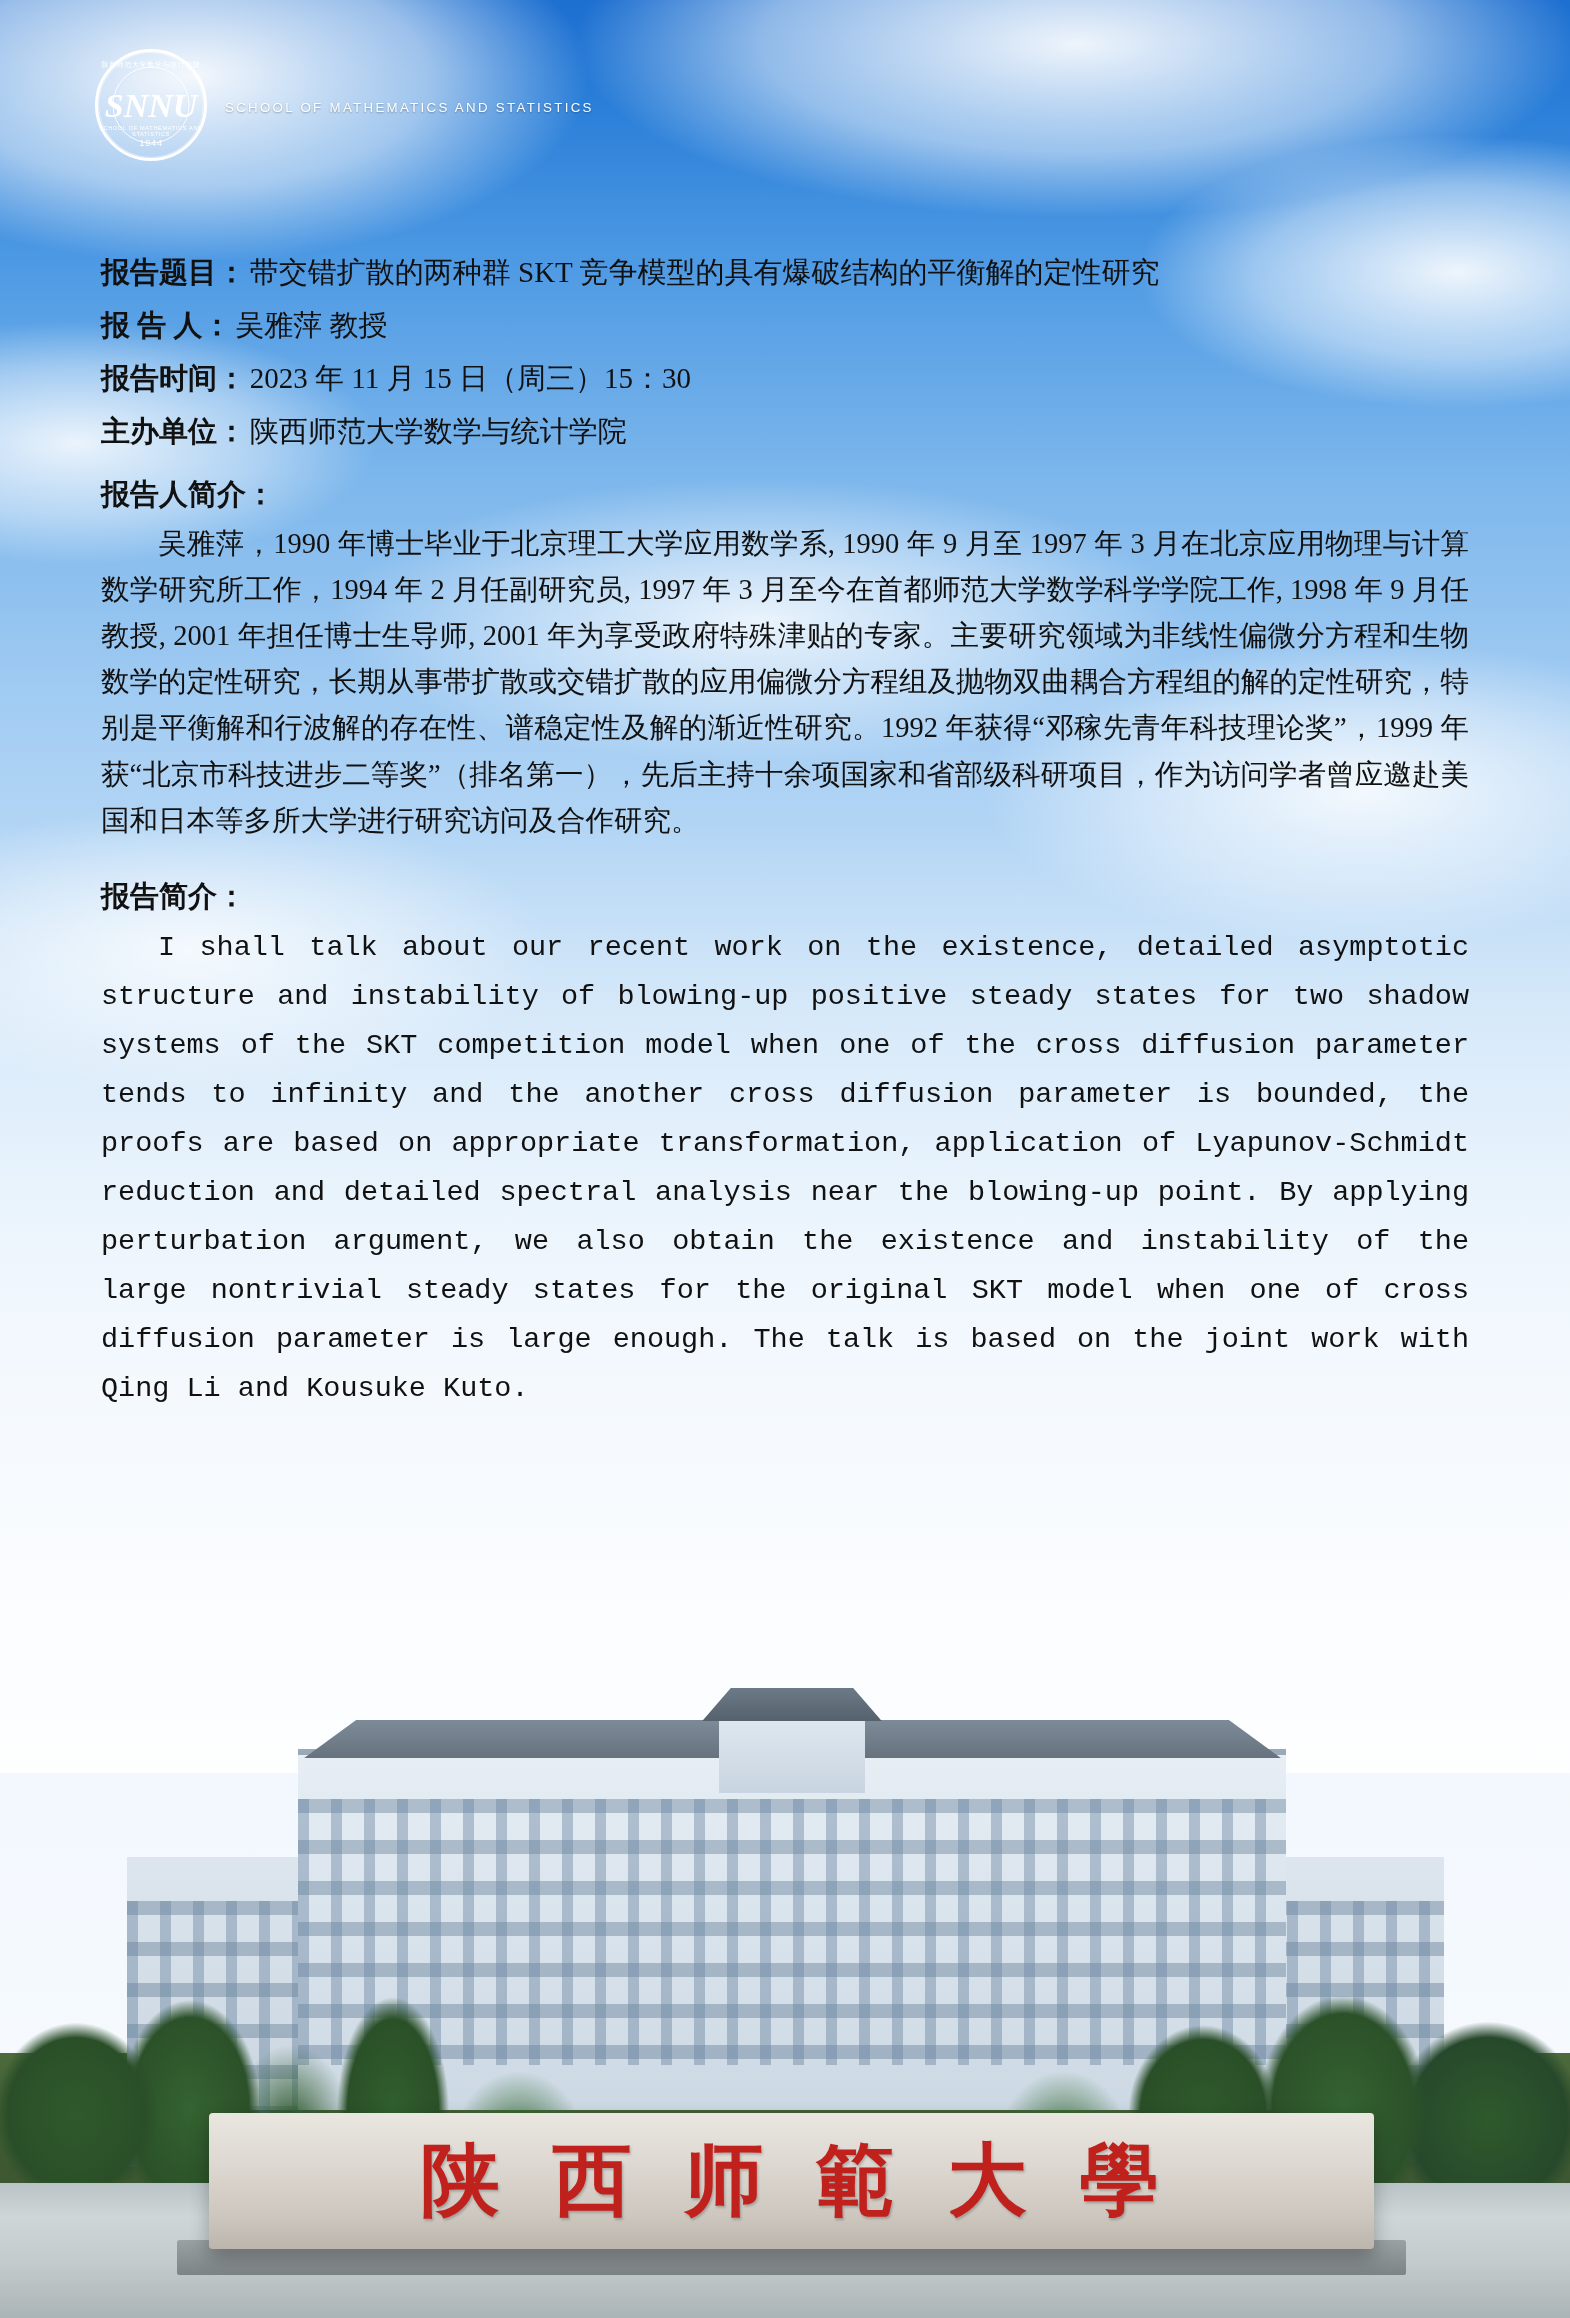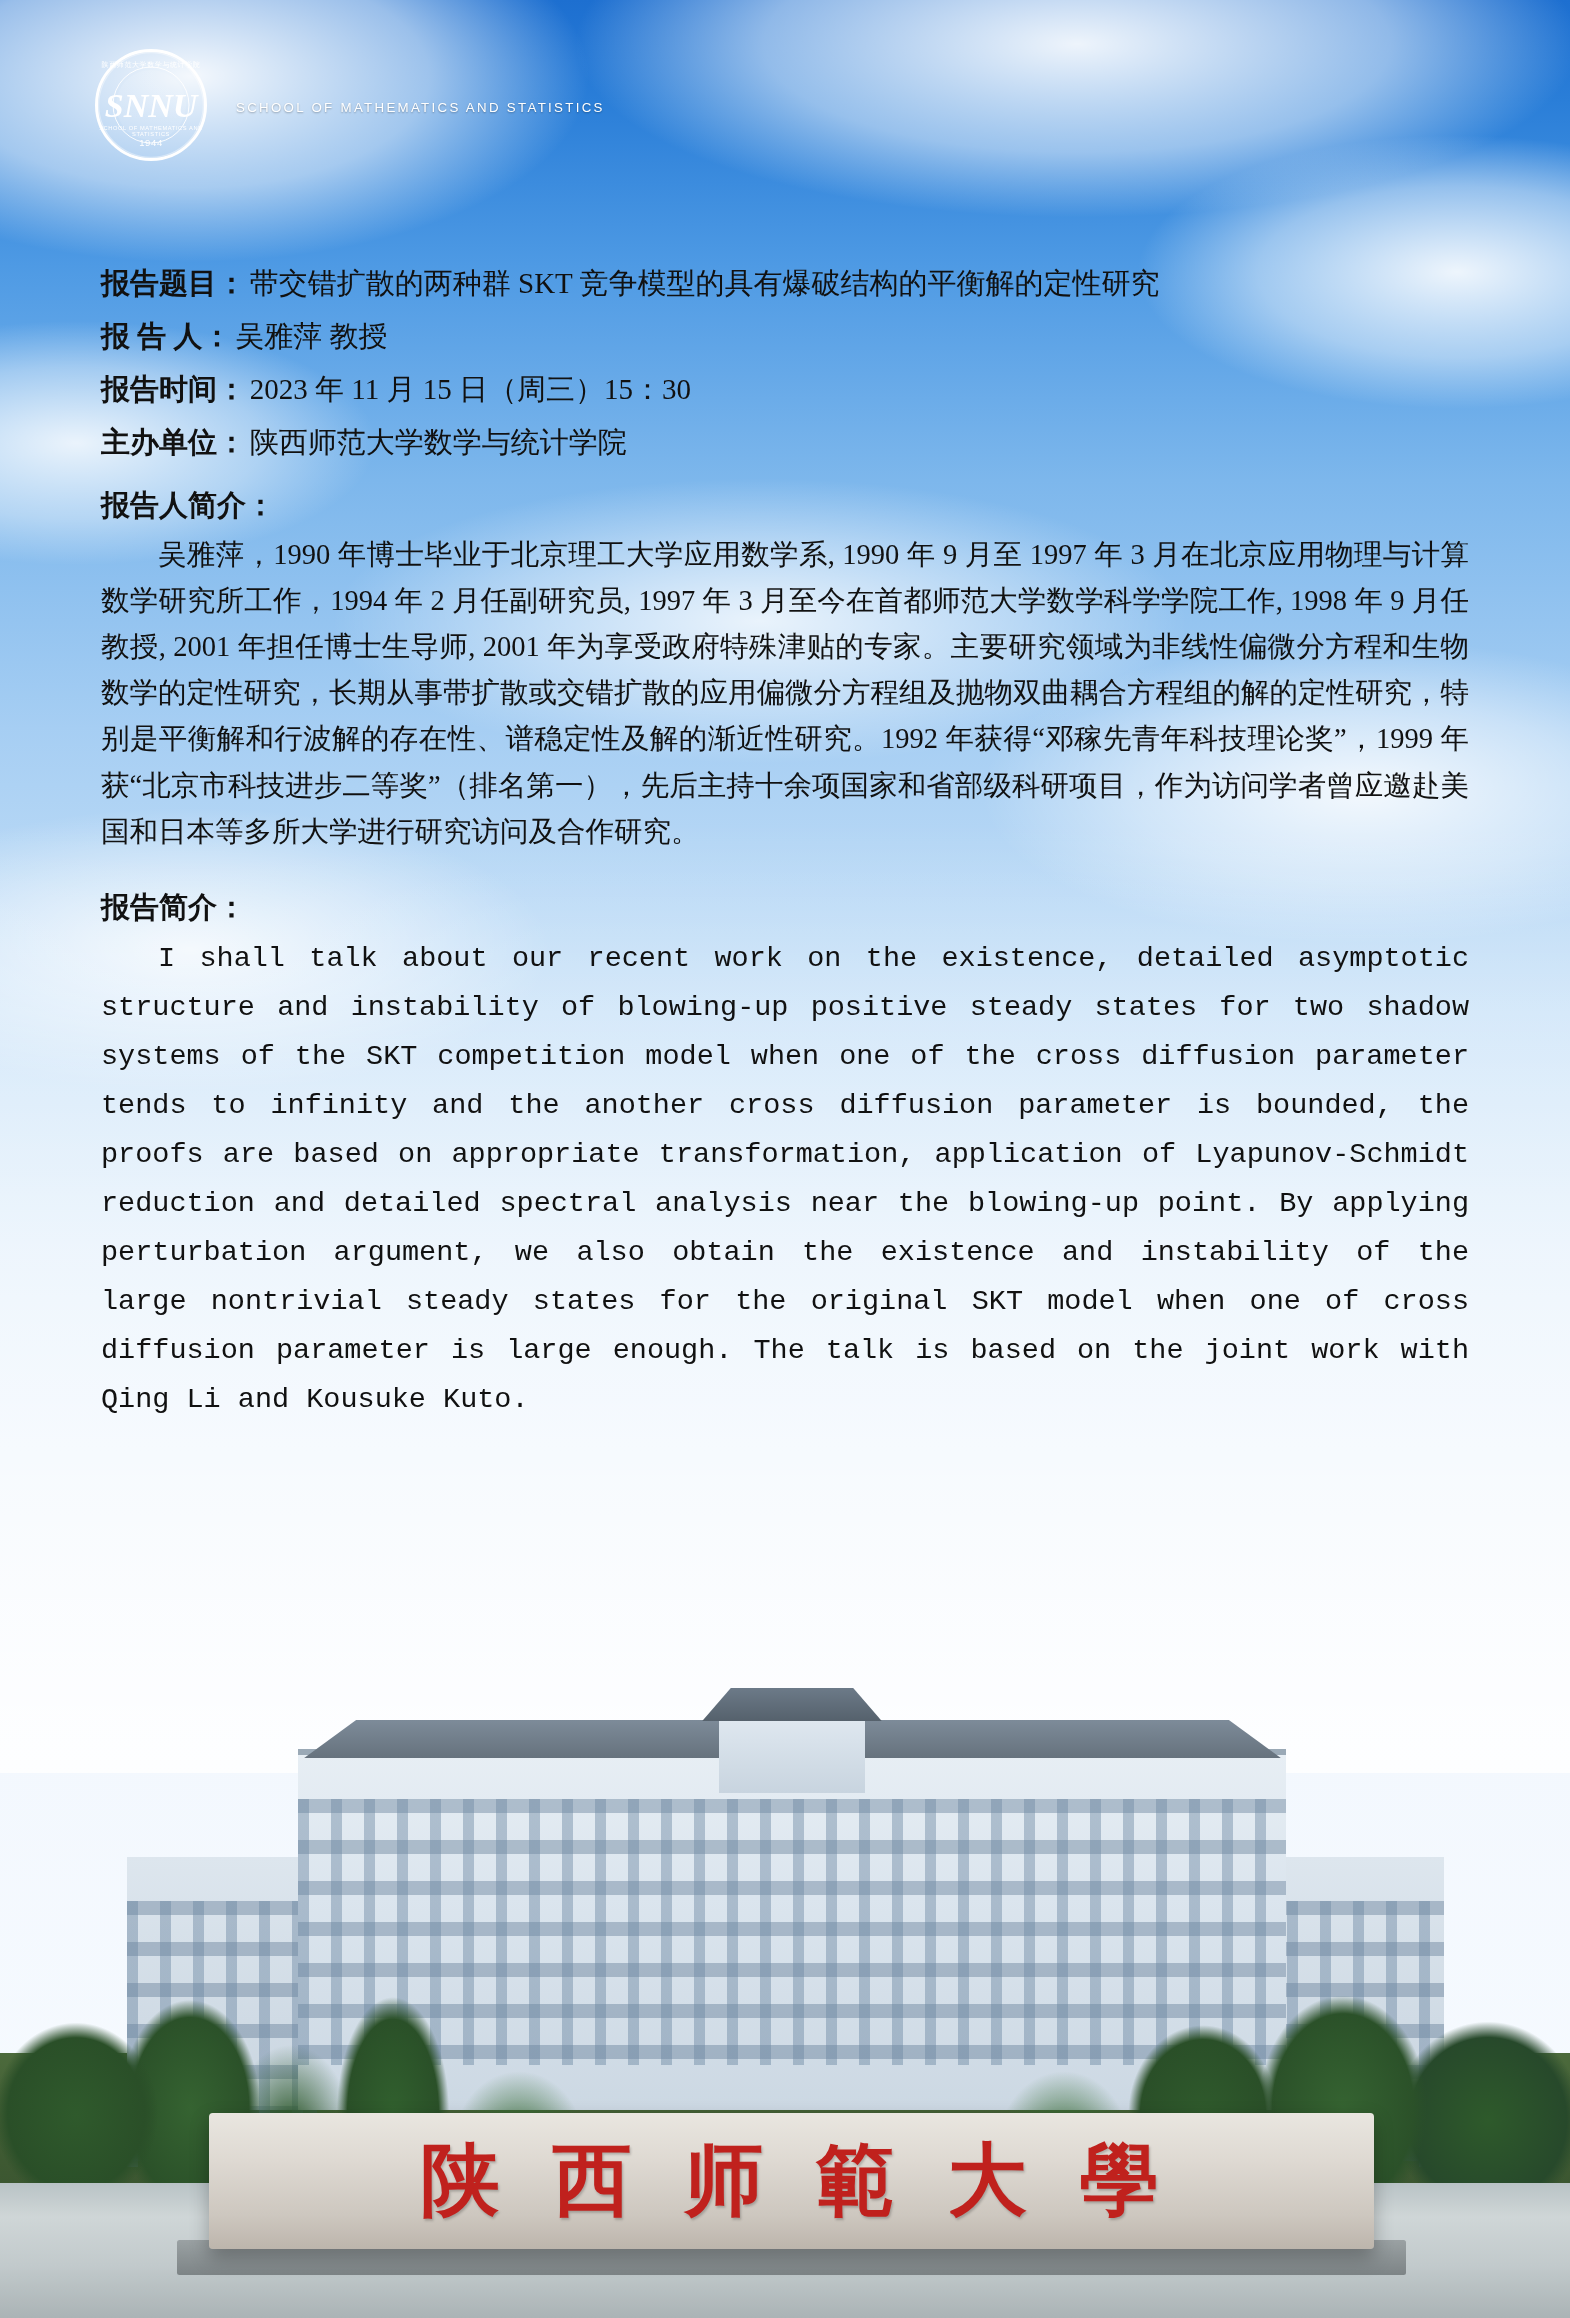--- a/index.html
+++ b/index.html
@@ -176,21 +176,21 @@
     text-shadow: 1.3px 1.9px 2.5px rgba(0,0,0,0.22);
   }
 
   
   .header {
     position: absolute;
     left: 95px;
     top: 49px;
     display: flex;
     align-items: center;
-    gap: 29px;
+    gap: 18px;
   }
   .seal {
     width: 106px;
     height: 106px;
     border-radius: 50%;
     border: 3.2px solid #ffffff;
     background: radial-gradient(circle at 50% 50%, rgba(255,255,255,0.10) 0 46%, rgba(255,255,255,0.0) 47%);
     position: relative;
     box-shadow: 0 0 0 1.3px rgba(255,255,255,0.4) inset;
   }
@@ -265,21 +265,20 @@
     top: 253px;
     width: 1368px;
     color: #111111;
   }
   .meta-row {
     display: flex;
     align-items: flex-start;
     margin-bottom: 14px;
     font-size: 29px;
     line-height: 1.35;
-    margin-top: 11px;
   }
   .meta-label {
     font-weight: bold;
     white-space: nowrap;
     font-family: "Liberation Serif", serif;
   }
   .meta-value {
     font-family: "Liberation Serif", serif;
     padding-left: 3.8px;
   }

